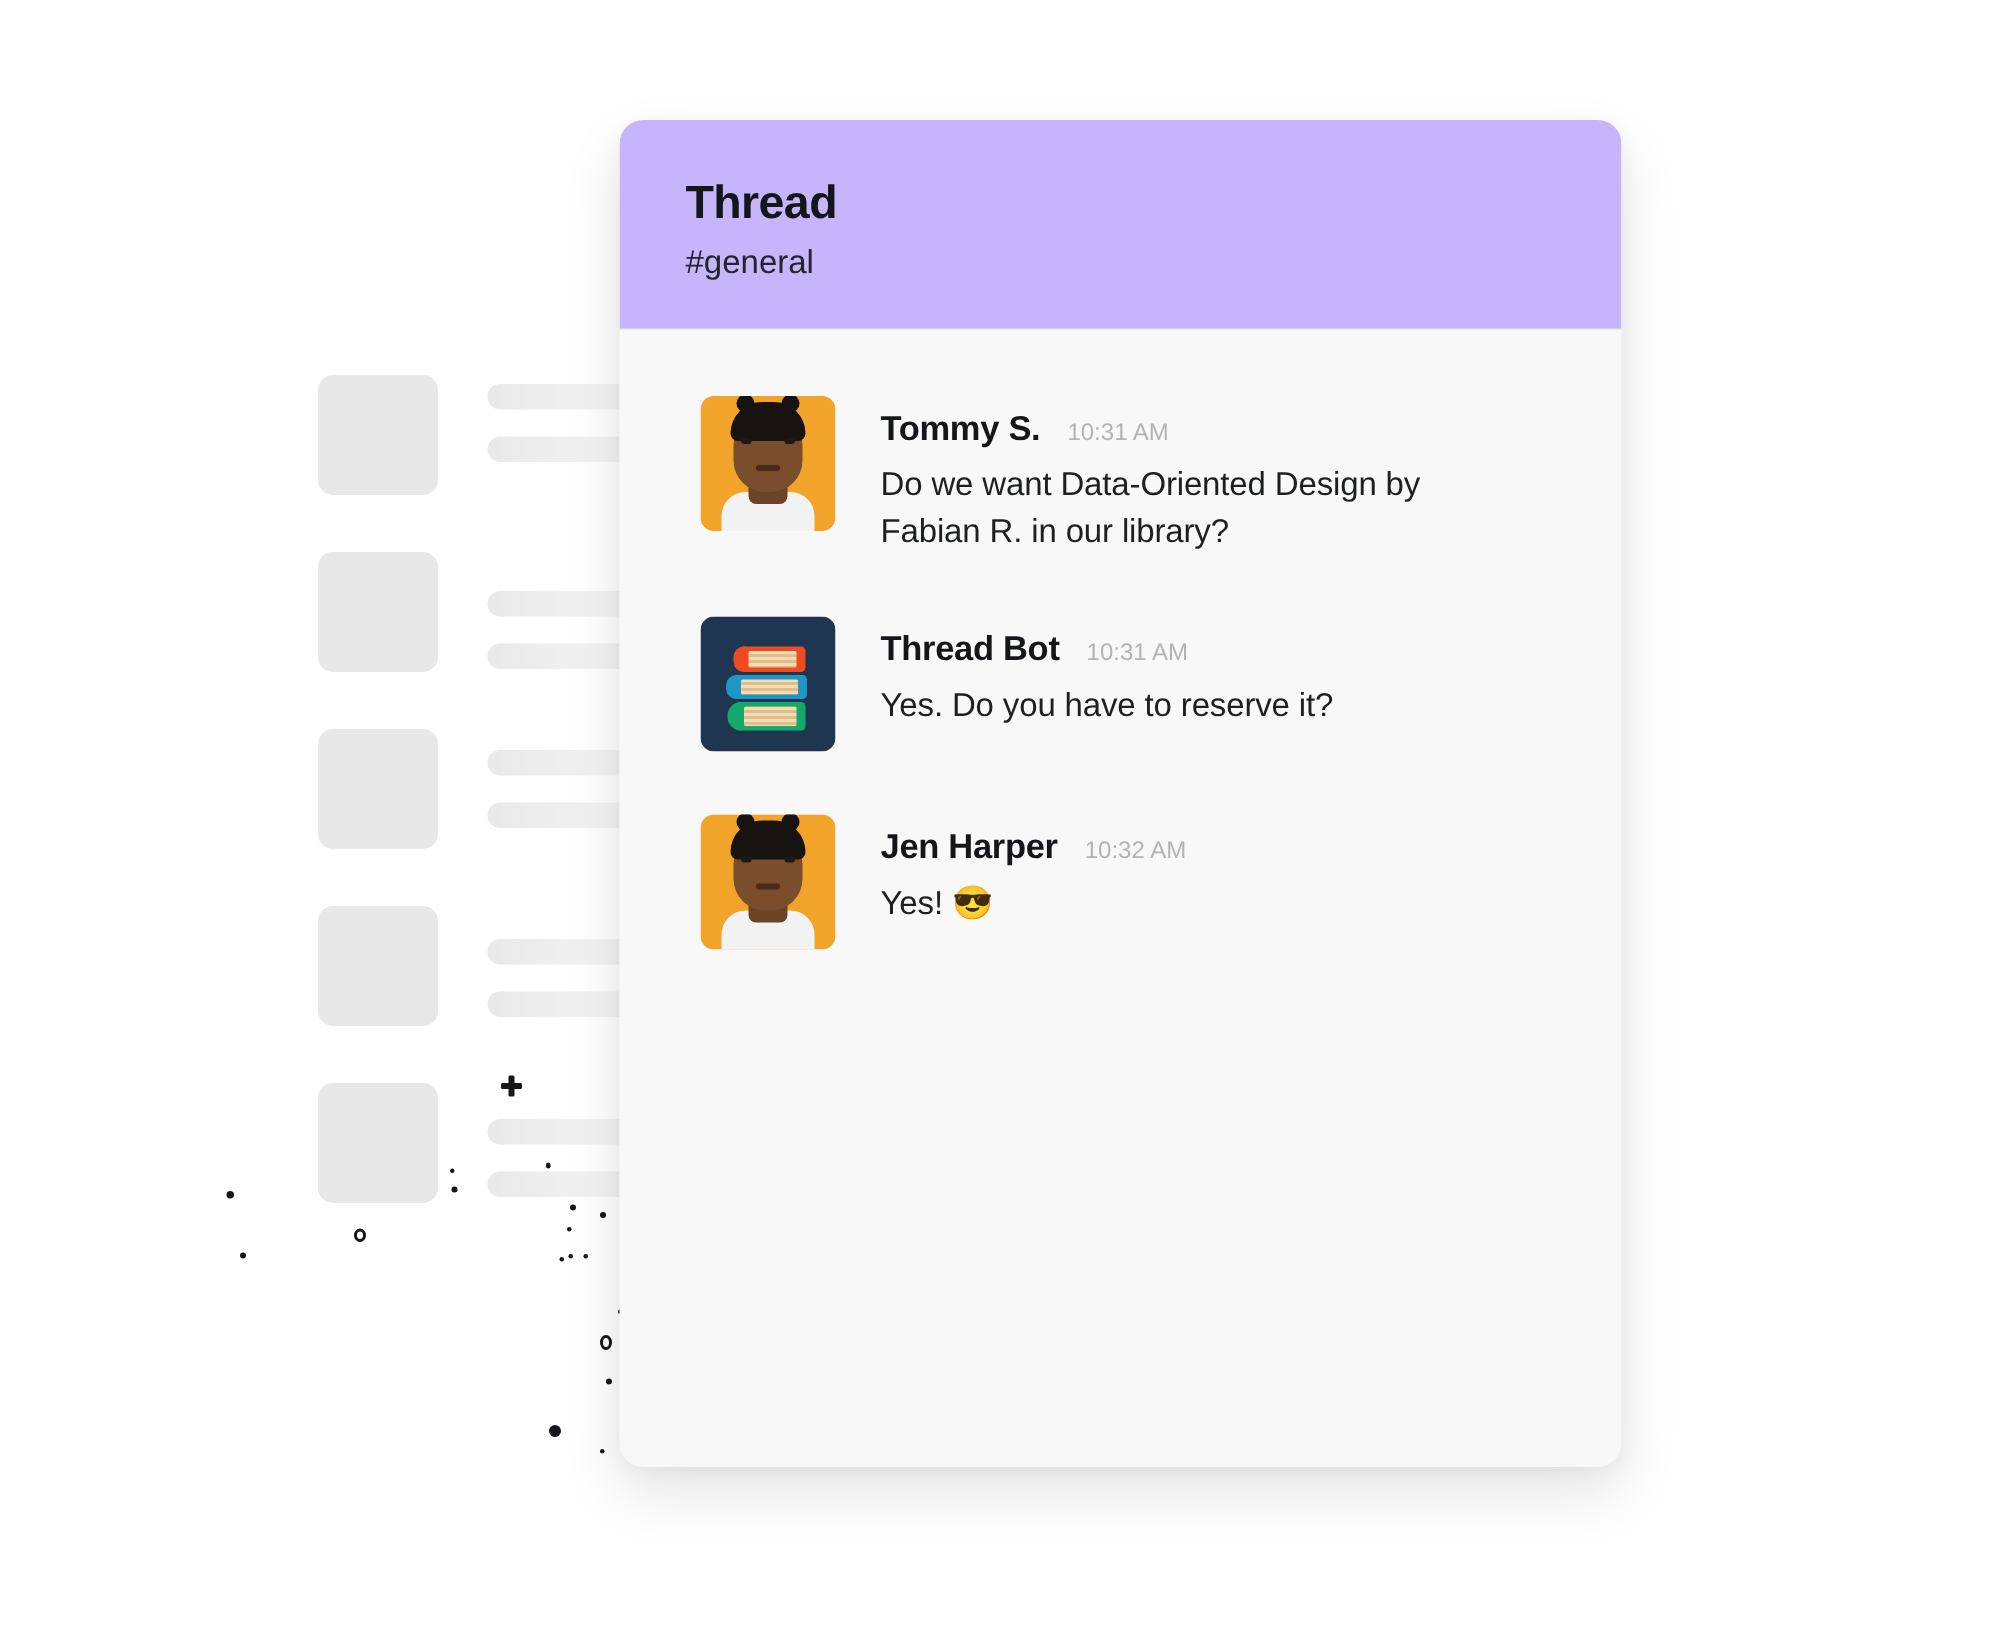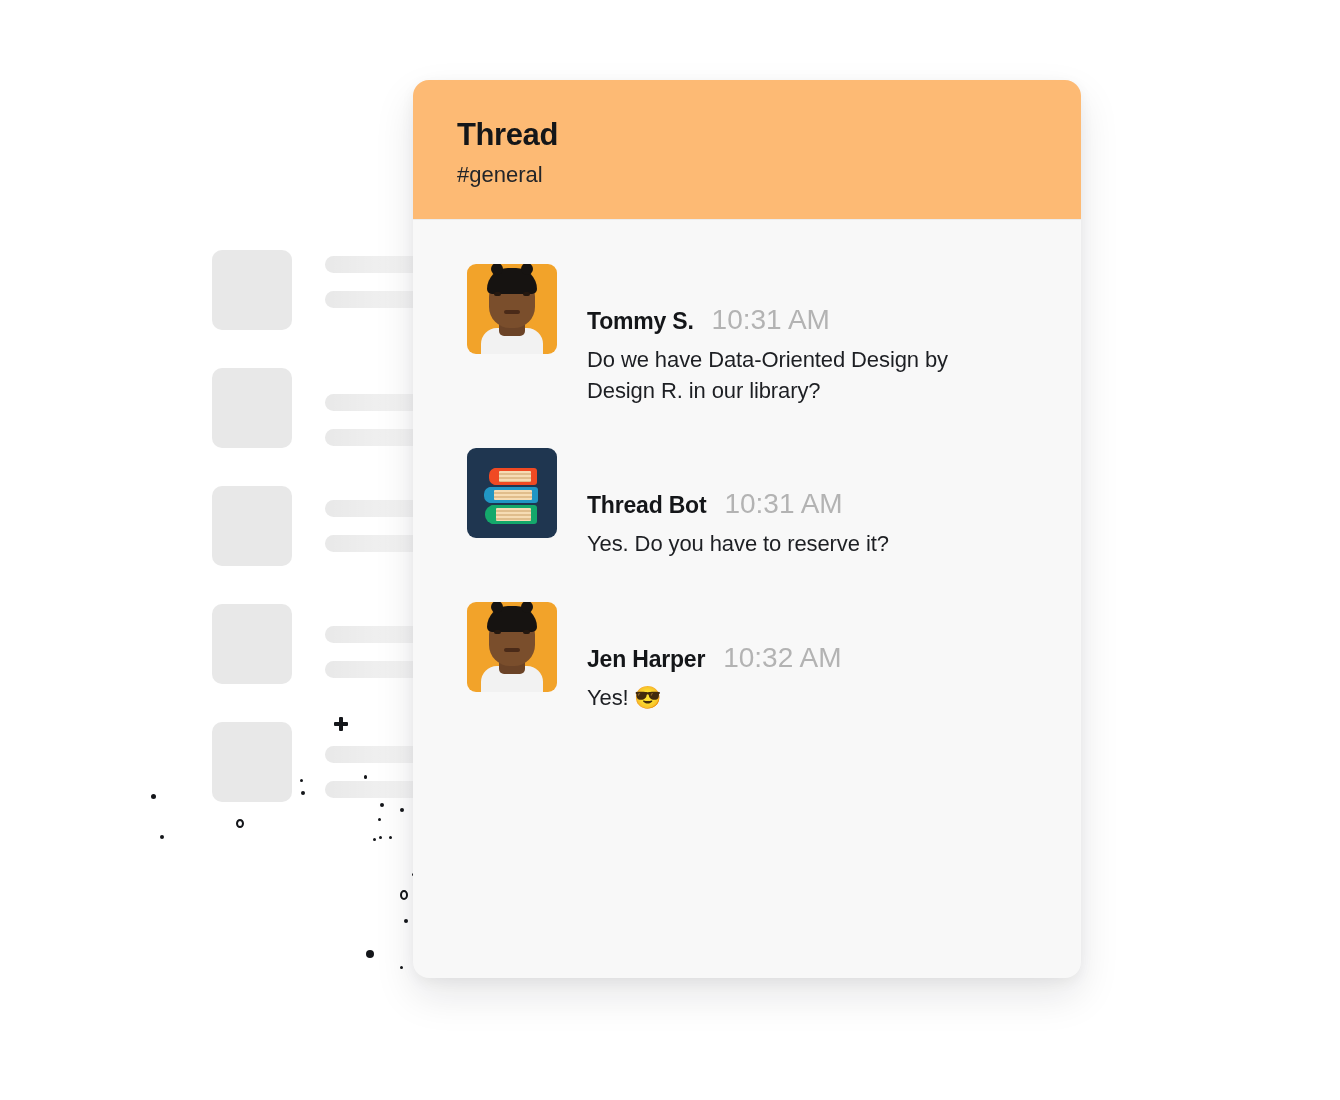--- a/index.html
+++ b/index.html
@@ -45,46 +45,46 @@
   
   .thread-card {
     position:absolute; left:413px; top:80px;
     width:668px; height:898px;
     background:#f8f8f8;
     border-radius:16px;
     box-shadow:0 18px 40px rgba(20,22,26,0.10), 0 4px 14px rgba(20,22,26,0.05);
     overflow:hidden;
   }
   .thread-header {
-    background:#fdba74;
+    background:#c4b5fd;
     padding:38px 0 0 44px;
     height:140px;
     border-bottom:1px solid #ececec;
   }
   .thread-title {
     font-size:31px; font-weight:bold; color:#141619;
     letter-spacing:-0.4px; line-height:1.1;
   }
   .thread-channel {
     margin-top:10px; font-size:22px; color:#232529; font-weight:400;
   }
 
   .thread-body { padding:44px 44px 0 54px; }
 
   .message { display:flex; margin-bottom:42px; }
   .msg-avatar {
     flex:0 0 auto; width:90px; height:90px; border-radius:9px;
     overflow:hidden; margin-right:30px; position:relative;
   }
-  .msg-content { flex:1 1 auto; padding-top:8px; min-width:0;margin-top:32px; }
+  .msg-content { flex:1 1 auto; padding-top:8px; min-width:0; }
   .msg-meta { display:flex; align-items:baseline; margin-bottom:8px; }
   .msg-author {
     font-size:23px; font-weight:bold; color:#141619; letter-spacing:-0.2px;
   }
-  .msg-time { font-size:28px; color:#b3b3b3; margin-left:18px; font-weight:500; }
+  .msg-time { font-size:16px; color:#b3b3b3; margin-left:18px; font-weight:500; }
   .msg-text {
     font-size:22px; line-height:1.42; color:#1d1f23; letter-spacing:-0.1px;
     max-width:420px;
   }
 
   
   .avatar-person { width:100%; height:100%; background:#f2a32a; position:relative; }
   .av-shoulders {
     position:absolute; left:50%; bottom:0; transform:translateX(-50%);
     width:62px; height:26px; background:#f2f2f2; border-radius:16px 16px 0 0;
@@ -252,21 +252,21 @@
             <div class="av-eye l"></div>
             <div class="av-eye r"></div>
             <div class="av-mouth"></div>
           </div>
         </div>
         <div class="msg-content">
           <div class="msg-meta">
             <span class="msg-author">Tommy S.</span>
             <span class="msg-time">10:31 AM</span>
           </div>
-          <div class="msg-text">Do we have Data-Oriented Design by Design R. in our library?</div>
+          <div class="msg-text">Do we want Data-Oriented Design by Fabian R. in our library?</div>
         </div>
       </div>
 
       <div class="message">
         <div class="msg-avatar">
           <div class="avatar-bot">
             <div class="book top">
                 <div class="pages"></div>
               </div>
             <div class="book middle">

